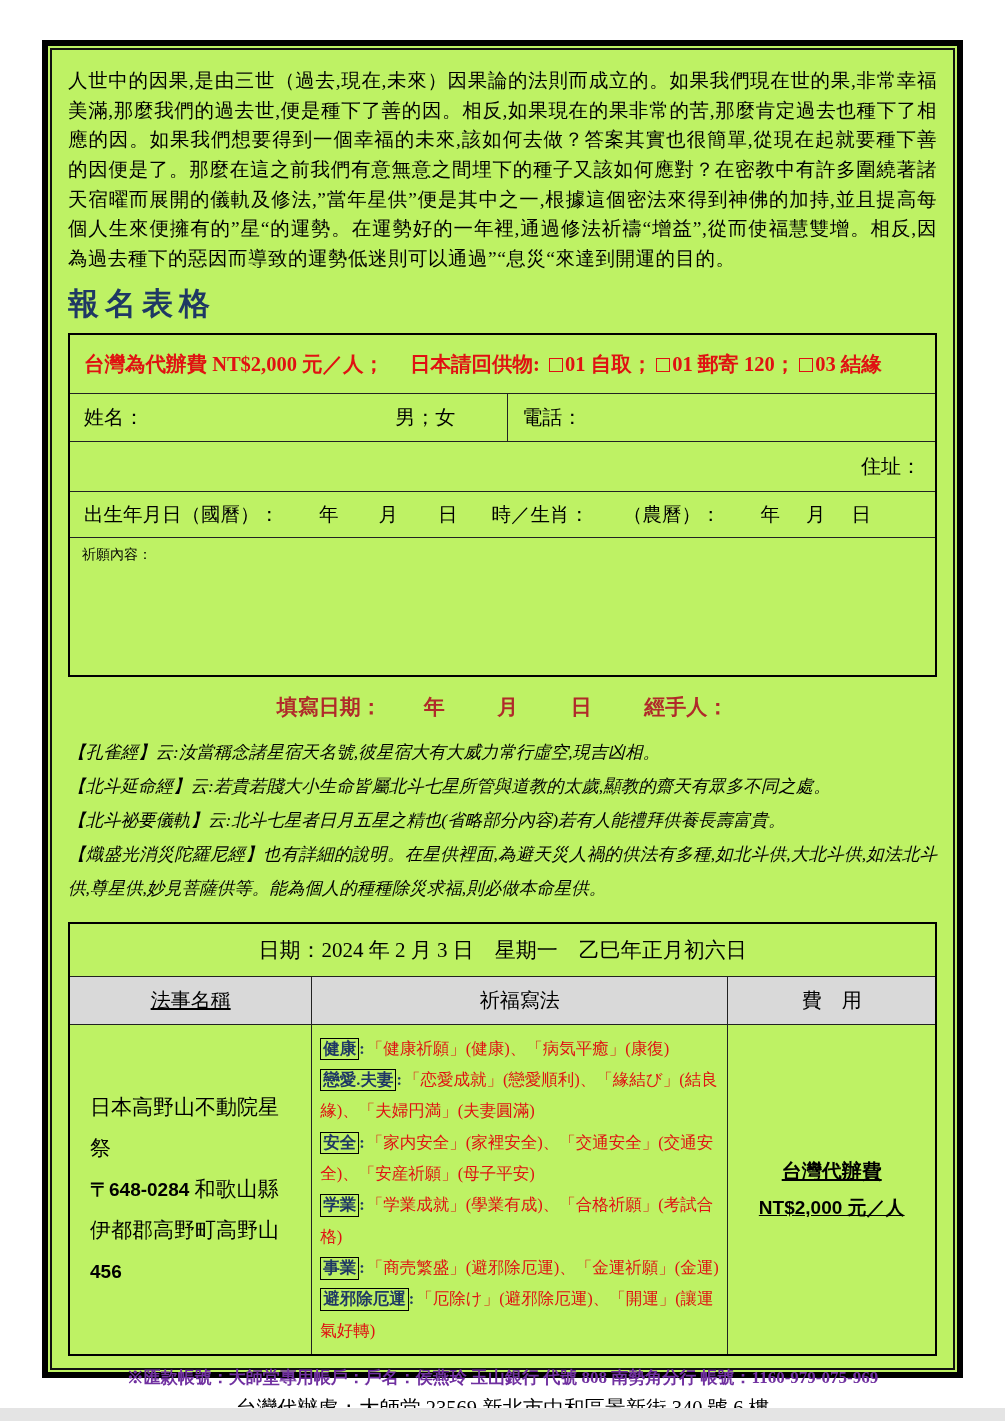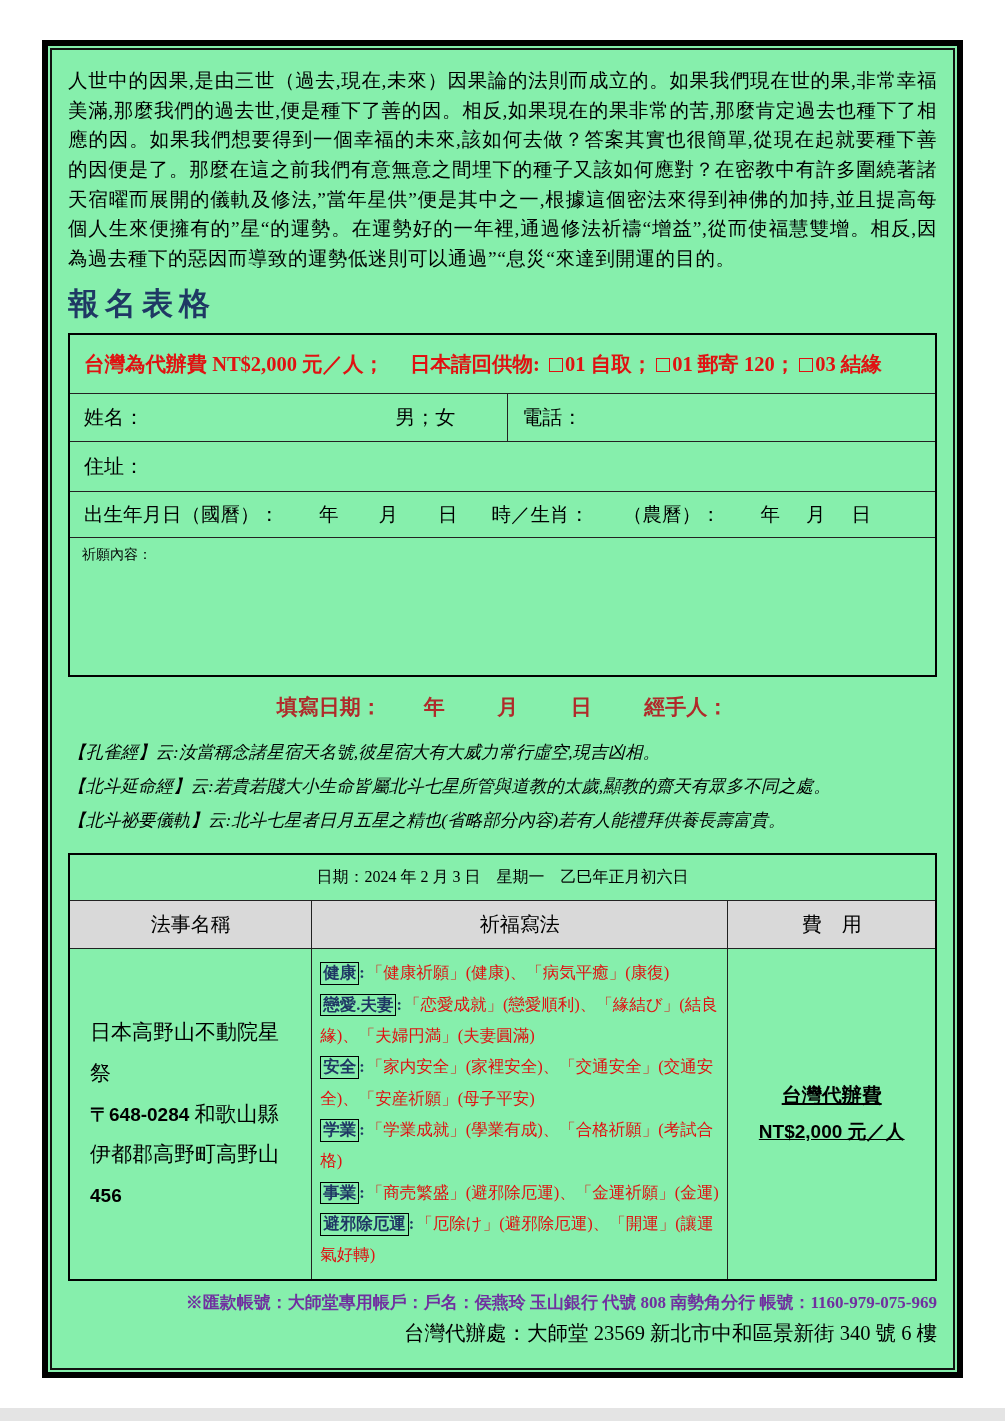--- a/index.html
+++ b/index.html
@@ -1,64 +1,64 @@
 <!DOCTYPE html>
 <html><head>
 <meta charset="utf-8">
 <style>
   * { margin:0; padding:0; box-sizing:border-box; }
   html,body { width:1005px; height:1421px; background:#ffffff;
     font-family:"Liberation Serif","DejaVu Serif",serif; color:#000; }
   .page-frame { position:absolute; left:42px; top:40px; width:921px; height:1338px;
-    border:6px solid #000; background:#86efac; padding:2px; }
+    border:6px solid #000; background:#bef264; padding:2px; }
   .page-inner { width:100%; height:100%; border:2px solid #111; padding:16px 16px 8px 16px; }
 
   .intro { font-size:19.5px; line-height:1.52; text-align:justify; letter-spacing:0.5px; }
 
   .form-title { font-size:31px; font-weight:bold; color:#1f3864;
     margin:10px 0 8px 0; letter-spacing:6px; }
 
   table { width:100%; border-collapse:collapse; }
   .form-table, .service-table { border:2px solid #000; }
   .form-table td, .service-table td, .service-table th { border:1.5px solid #222; }
 
   .fee-header-cell { padding:15px 8px 15px 14px; font-size:20.5px; font-weight:bold; color:#e01212; white-space:nowrap; }
   .fee-header-cell .chk { display:inline-block; width:14px; height:14px; border:1.6px solid #e01212;
     vertical-align:-1px; margin:0 2px 0 4px; }
   .gap-big { display:inline-block; width:26px; }
 
   .row-name-cell { padding:10px 14px; font-size:20px; }
   .name-flex { display:flex; align-items:center; }
   .gender { margin-left:auto; margin-right:38px; }
-  .plain-cell { padding:11px 14px; font-size:20px; }
+  .plain-cell { padding:11px 14px; font-size:20px;text-align:right; }
   .birth-cell { padding:9px 14px; font-size:19.5px; white-space:nowrap; }
   .birth-cell span { display:inline-block; }
   .sp1 { margin-left:34px; } .sp2 { margin-left:40px; } .sp3 { margin-left:26px; }
   .wish-cell { padding:8px 12px; font-size:14px; height:138px; vertical-align:top; }
 
   .fill-date { text-align:center; color:#b02a2a; font-weight:bold; font-size:21px;
     margin:16px 0 14px 0; white-space:pre; }
 
   .sutras { font-size:17.5px; line-height:1.95; text-align:justify;font-style:italic; }
 
   .service-table { margin-top:16px; }
-  .date-row-cell { text-align:center; font-size:16px; padding:12px 6px; }
+  .date-row-cell { text-align:center; font-size:21px; padding:12px 6px; }
   .svc-head { background:#d9d9d9; text-align:center; font-size:20px; font-weight:normal; padding:10px 4px; }
-  .col-name { width:28%; } .col-bless { width:48%; } .col-fee { width:24%; }
+  .col-name { width:28%;text-decoration:underline; } .col-bless { width:48%; } .col-fee { width:24%; }
   .svc-name-cell { padding:10px 20px; font-size:21px; line-height:1.95; vertical-align:middle; }
   .svc-name-cell .b { font-weight:bold; font-family:"Liberation Sans","DejaVu Sans",sans-serif; font-size:19px; }
   .bless-cell { padding:8px 8px; font-size:16.5px; line-height:1.9; color:#e01212; vertical-align:top; }
   .bless-label { display:inline-block; border:1.5px solid #000; color:#1f3864; font-weight:bold;
     padding:0 2px; line-height:1.25; }
   .bless-colon { color:#1f3864; font-weight:bold; margin-right:2px; }
   .fee-cell { padding:10px 12px; font-size:20px; font-weight:bold; vertical-align:middle;text-align:center; }
   .fee-cell div { text-decoration:underline; margin:10px 0; }
   .fee-cell .amt { font-family:"Liberation Sans","DejaVu Sans",sans-serif; font-size:19px; }
 
-  .footer { margin-top:10px; text-align:right; }
+  .footer { margin-top:10px; text-align:center; }
   .remit { color:#7030a0; font-weight:bold; font-size:17px; margin:6px 0 4px 0; }
   .office-line { font-size:20.5px; margin:5px 0; }
 
   .bottom-strip { position:absolute; left:0; top:1408px; width:1005px; height:13px; background:#e4e4e4; }
 </style>
 </head>
 <body>
 
 <div class="page-frame">
   <div class="page-inner">
@@ -103,20 +103,21 @@
       </tr>
     </tbody>
       </table>
 
     <div class="fill-date">填寫日期：        年          月          日          經手人：</div>
 
     <div class="sutras">
       <div>【孔雀經】云:汝當稱念諸星宿天名號,彼星宿大有大威力常行虛空,現吉凶相。</div>
       <div>【北斗延命經】云:若貴若賤大小生命皆屬北斗七星所管與道教的太歲,顯教的齋天有眾多不同之處。</div>
       <div>【北斗祕要儀軌】云:北斗七星者日月五星之精也(省略部分內容)若有人能禮拜供養長壽富貴。</div>
+      <div>【熾盛光消災陀羅尼經】也有詳細的說明。在星供裡面,為避天災人禍的供法有多種,如北斗供,大北斗供,如法北斗供,尊星供,妙見菩薩供等。能為個人的種種除災求福,則必做本命星供。</div>
     </div>
 
     <table class="service-table">
       <tbody>
           <tr>
         <td colspan="3" class="date-row-cell">日期：2024 年 2 月 3 日　星期一　乙巳年正月初六日</td>
       </tr>
       <tr>
         <td class="svc-head col-name">法事名稱</td>
         <td class="svc-head col-bless">祈福寫法</td>

